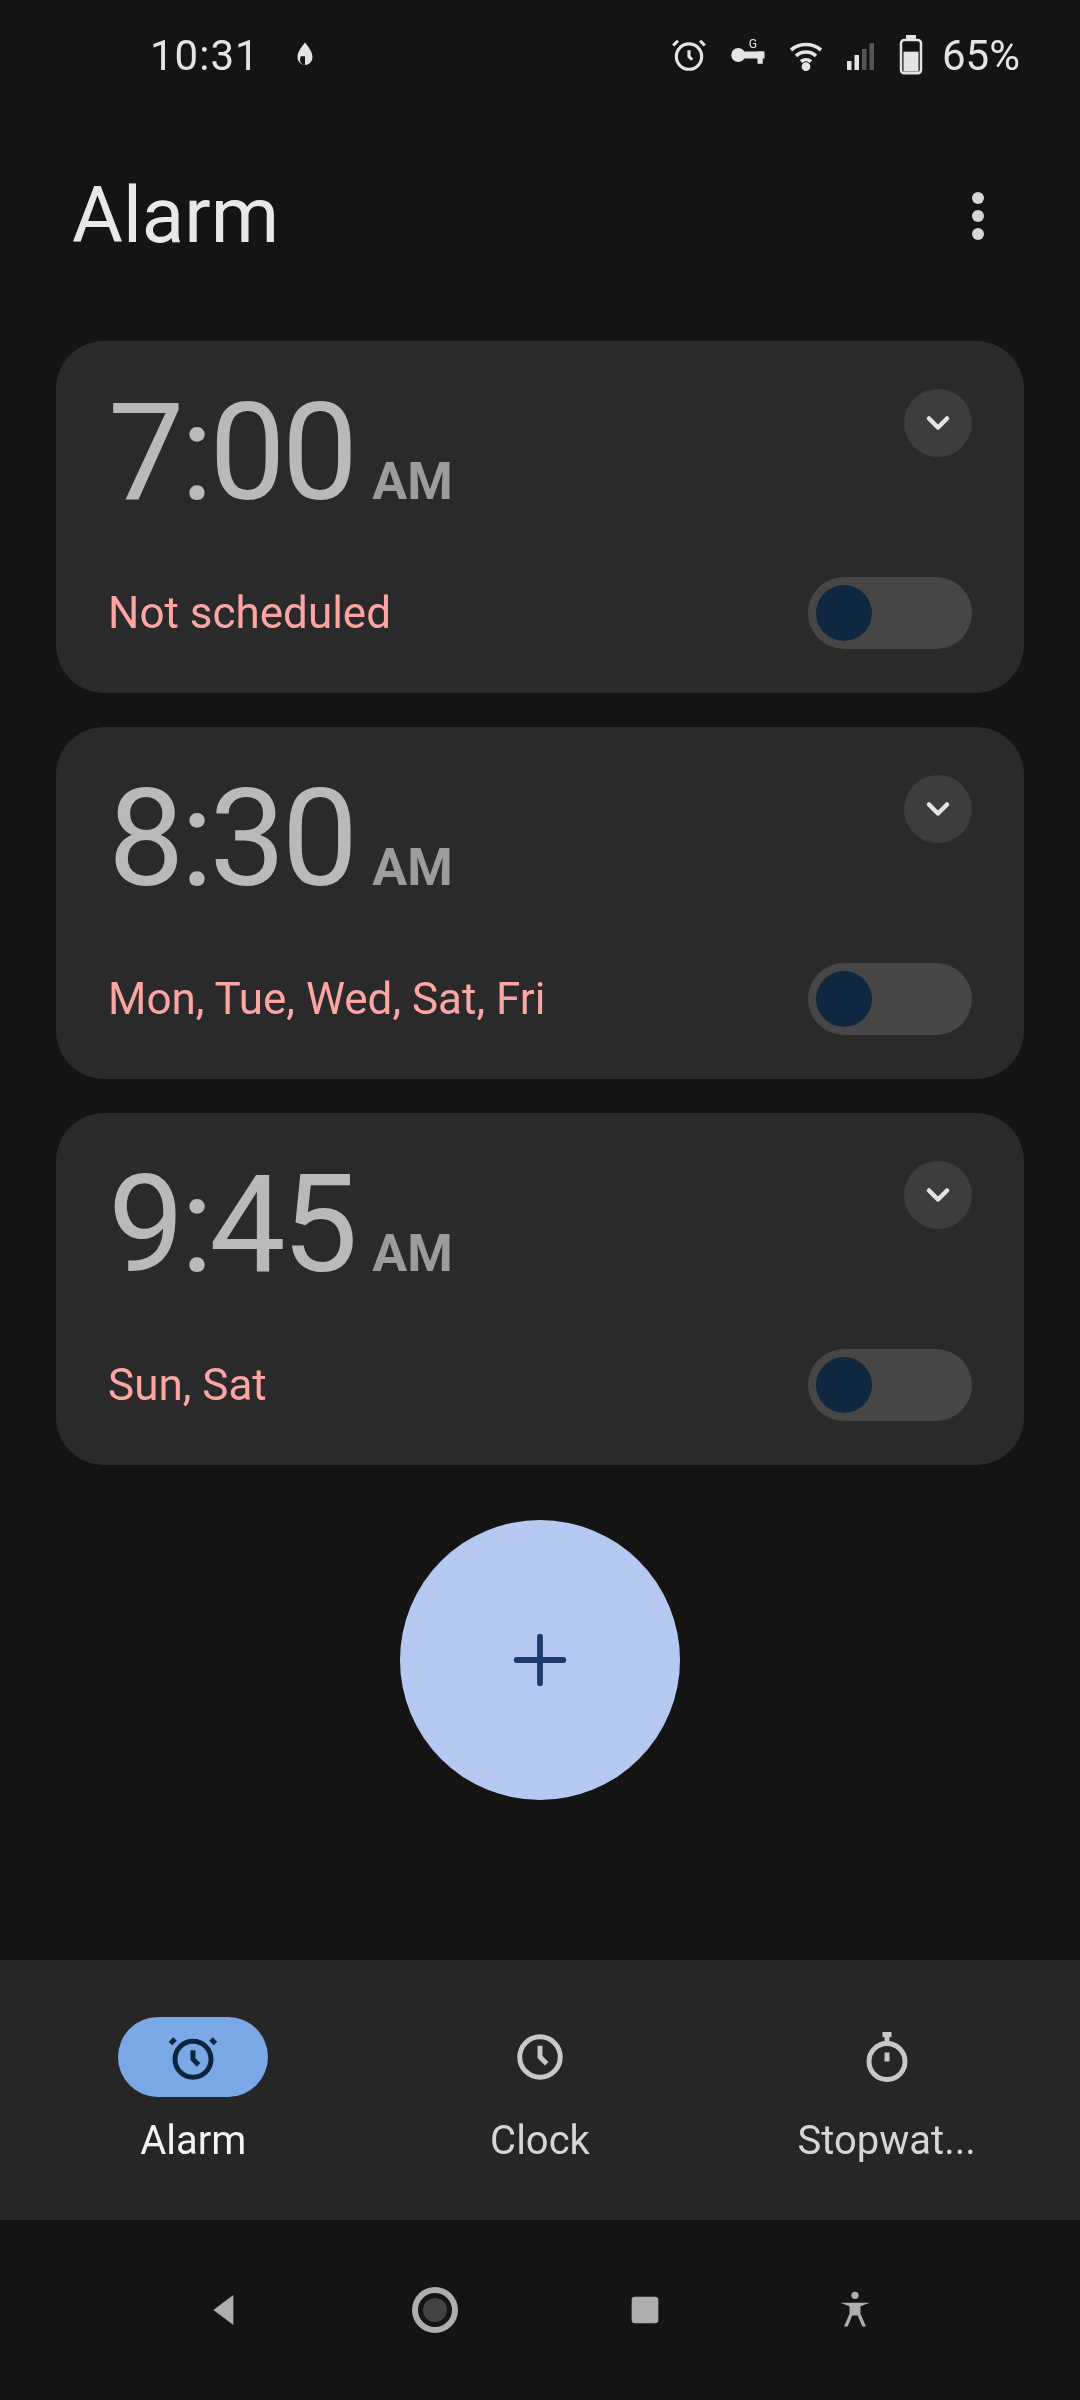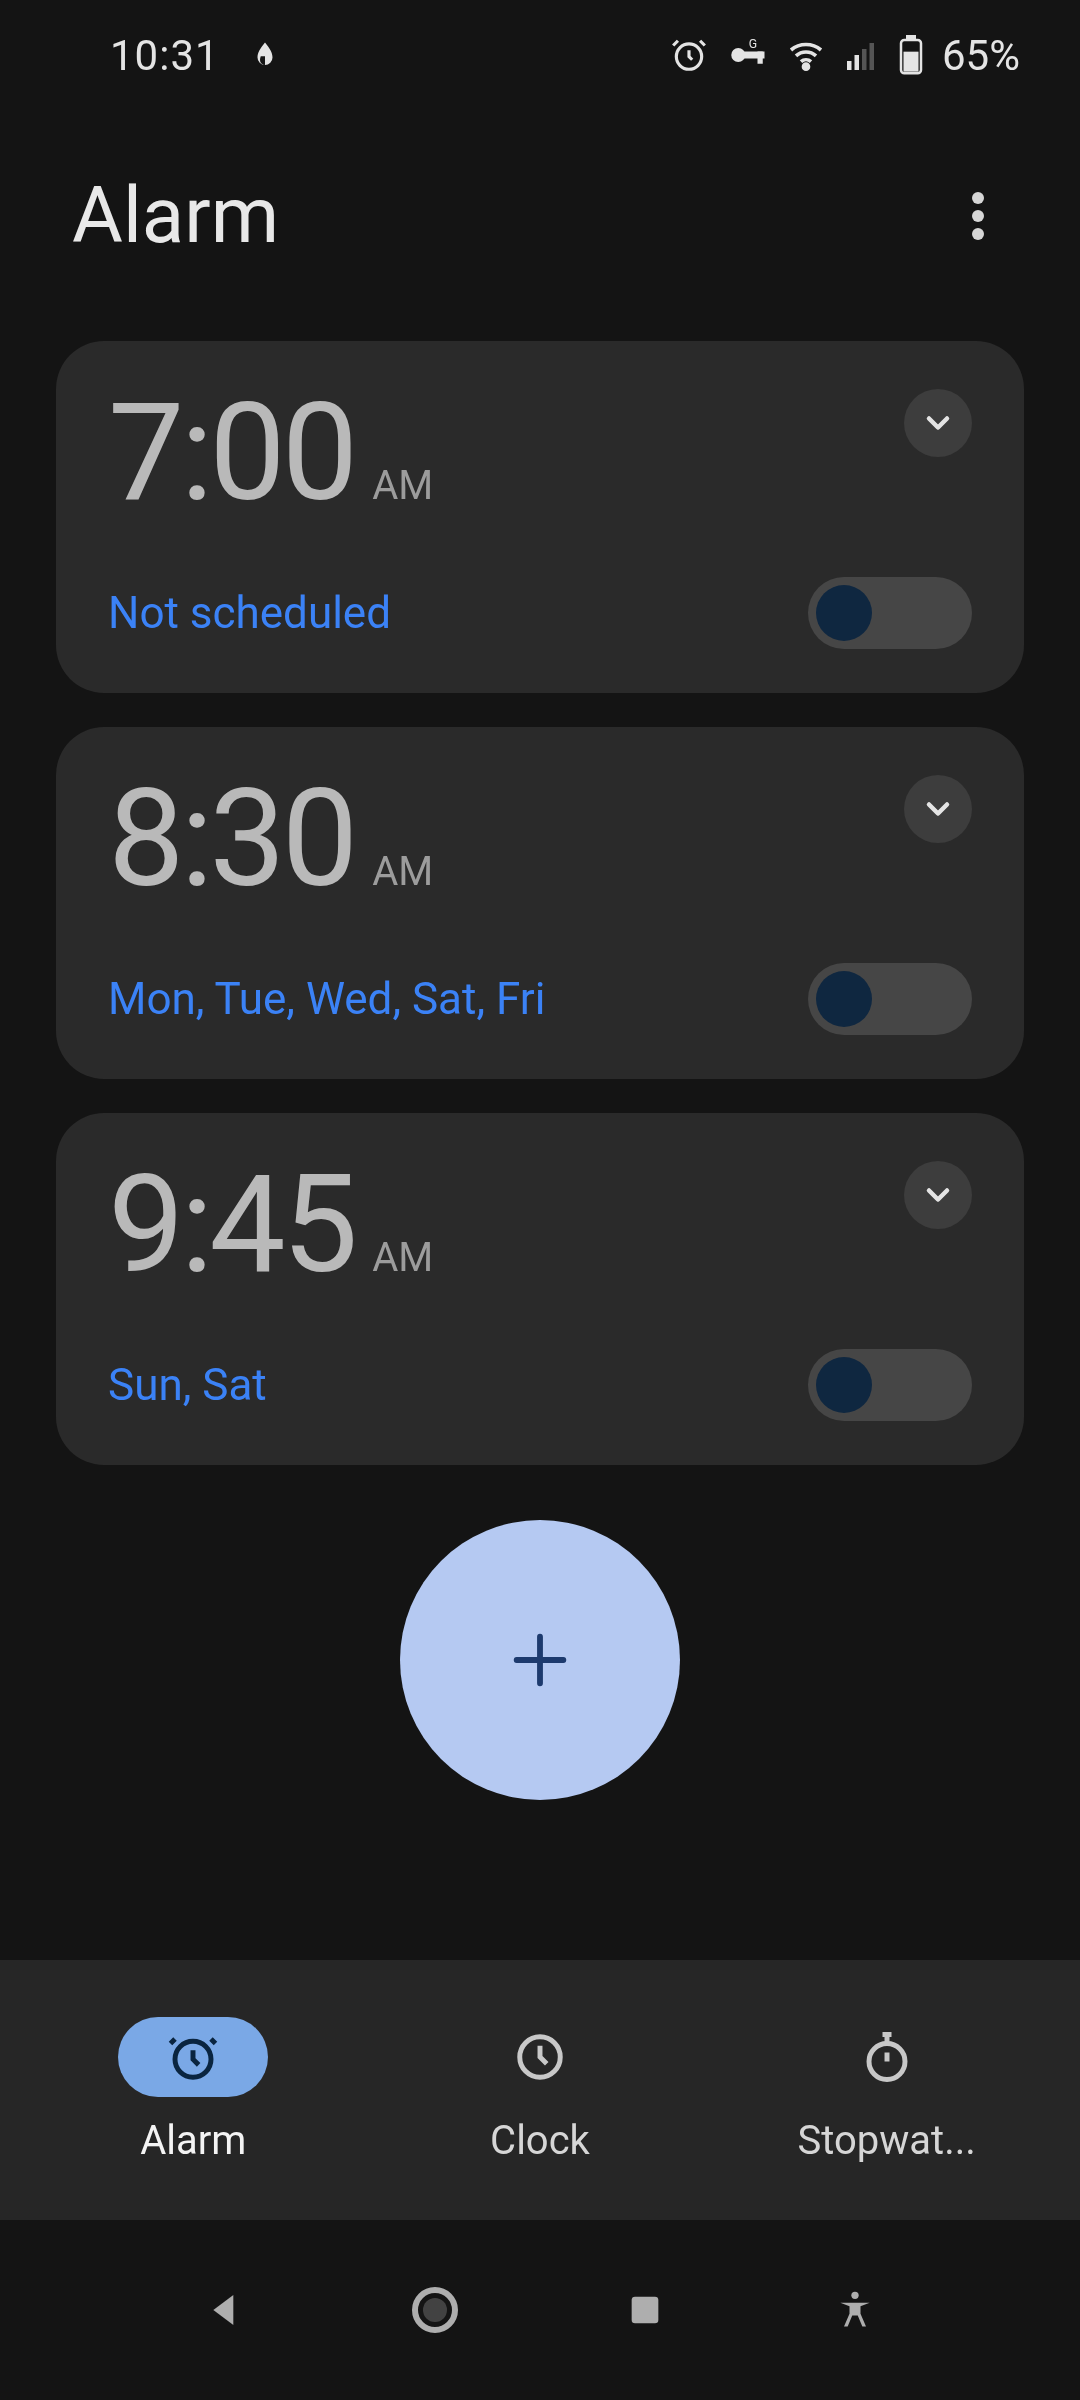--- a/index.html
+++ b/index.html
@@ -1,40 +1,40 @@
 <!DOCTYPE html>
 <html><head>
 <meta charset="utf-8">
 <style>
   * { margin: 0; padding: 0; box-sizing: border-box; }
   html, body { width: 1080px; height: 2400px; background: #141414; font-family: 'Roboto', 'Helvetica Neue', Arial, sans-serif; color: #bfbfbf; overflow: hidden; }
   .screen { width: 1080px; height: 2400px; position: relative; display: flex; flex-direction: column; }
 
   
-  .status-bar { height: 110px; display: flex; align-items: center; justify-content: space-between; padding: 0 60px 0 110px; font-size: 42px; color: #e4e4e4; }
+  .status-bar { height: 110px; display: flex; align-items: center; justify-content: space-between; padding: 0 60px 0 110px; font-size: 42px; color: #e4e4e4; margin-left: 40px; }
   .status-left { display: flex; align-items: center; gap: 30px; }
   .status-right { display: flex; align-items: center; gap: 18px; }
   .status-time { font-weight: 400; letter-spacing: 1px; }
   .status-icon { display: inline-flex; align-items: center; justify-content: center; }
 
   
   .header { display: flex; align-items: center; justify-content: space-between; padding: 60px 72px 80px 72px; }
   .header-title { font-size: 78px; font-weight: 400; color: #e8e8e8; }
   .more-button { width: 60px; height: 60px; display: flex; align-items: center; justify-content: center; cursor: pointer; }
 
   
   .alarm-list { padding: 0 56px; display: flex; flex-direction: column; gap: 34px; }
   .alarm-card { background: #2a2a2a; border-radius: 48px; padding: 44px 52px 44px 52px; position: relative; }
   .alarm-top { display: flex; align-items: flex-start; justify-content: space-between; }
   .alarm-time-wrap { display: flex; align-items: baseline; gap: 18px; }
   .alarm-time { font-size: 136px; font-weight: 400; color: #b9b9b9; letter-spacing: -4px; line-height: 1; }
-  .alarm-ampm { font-size: 40px; font-weight: 400; color: #9c9c9c; text-align: right; }
+  .alarm-ampm { font-size: 52px; font-weight: 700; color: #9c9c9c; text-align: right; }
   .expand-btn { width: 68px; height: 68px; border-radius: 50%; background: #3d3d3d; display: flex; align-items: center; justify-content: center; cursor: pointer; margin-top: 4px; }
   .alarm-bottom { display: flex; align-items: center; justify-content: space-between; margin-top: 56px; }
-  .alarm-schedule { font-size: 44px; color: #3b82f6; }
+  .alarm-schedule { font-size: 44px; color: #fca5a5; }
   .toggle { width: 164px; height: 72px; border-radius: 40px; background: #464646; position: relative; cursor: pointer; }
   .toggle-thumb { position: absolute; left: 8px; top: 8px; width: 56px; height: 56px; border-radius: 50%; background: #0f2740; }
 
   
   .fab { position: absolute; left: 50%; transform: translateX(-50%); bottom: 600px; width: 280px; height: 280px; border-radius: 50%; background: #b5c9f2; display: flex; align-items: center; justify-content: center; cursor: pointer; }
 
   
   .bottom-nav { position: absolute; left: 0; right: 0; bottom: 180px; height: 260px; background: #262626; display: flex; align-items: center; justify-content: space-around; padding: 0 20px; }
   .nav-item { flex: 1; display: flex; flex-direction: column; align-items: center; gap: 20px; cursor: pointer; }
   .nav-icon-wrap { width: 150px; height: 80px; border-radius: 50px; display: flex; align-items: center; justify-content: center; }

